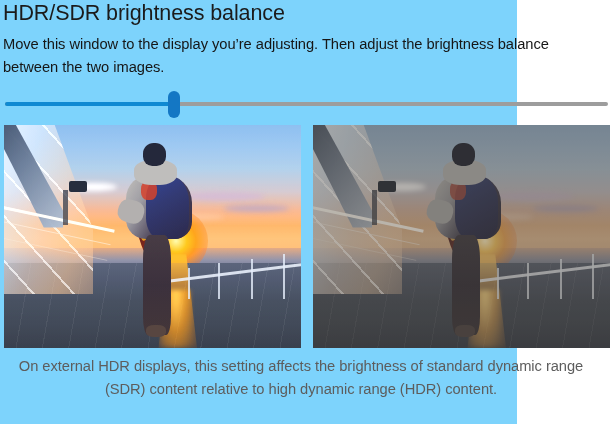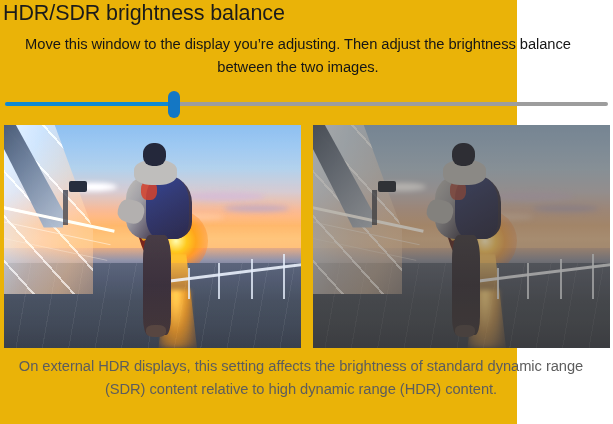--- a/index.html
+++ b/index.html
@@ -11,21 +11,21 @@
     width: 613px;
     height: 424px;
     overflow: hidden;
     font-family: "Liberation Sans", sans-serif;
     -webkit-font-smoothing: antialiased;
   }
   .page {
     position: relative;
     width: 517px;
     height: 424px;
-    background: #eab308;
+    background: #7dd3fc;
   }
 
   
   .title {
     position: absolute;
     left: 3px;
     top: 1px;
     font-size: 21.5px;
     font-weight: 400;
     color: #1b1b1b;
@@ -35,21 +35,20 @@
   .desc {
     position: absolute;
     left: 3px;
     top: 33px;
     width: 590px;
     font-size: 14.7px;
     font-weight: 400;
     line-height: 23px;
     color: #161616;
     letter-spacing: -0.05px;
-    text-align: center;
   }
 
   
   .slider {
     position: absolute;
     left: 5px;
     top: 94px;
     width: 603px;
     height: 26px;
   }

